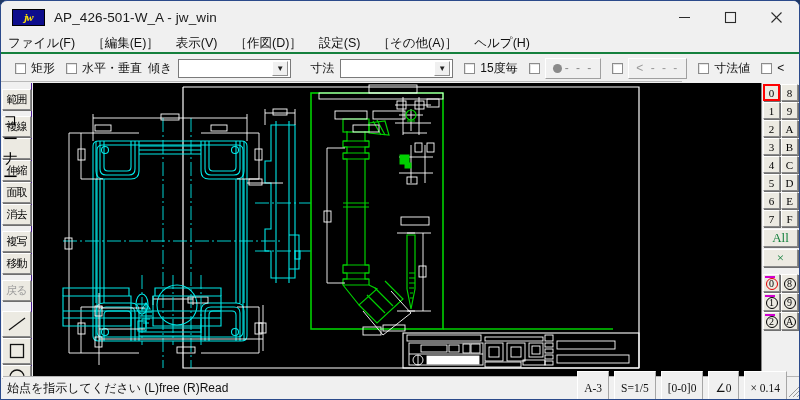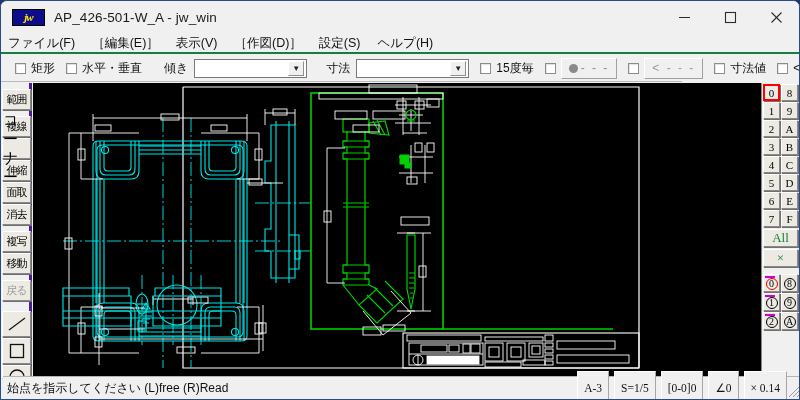--- a/index.html
+++ b/index.html
@@ -80,21 +80,21 @@
     display:flex; align-items:center; justify-content:center; gap:3px;
     margin-left:5px; padding:0 7px; flex:0 0 auto;
   }
   .dbtn .dot { width:9px; height:9px; border-radius:50%; background:#8a8a8a; }
   .dbtn .dash { color:#8a8a8a; font-size:12px; letter-spacing:2px; }
   .dbtn .lt { color:#9a9a9a; font-size:12px; letter-spacing:2px; }
 
   
   #leftbar {
     position:absolute; left:0; top:82px; width:31px; height:293px;
-    background:#f0f0f0; border-right:3px solid #4c1d95;
+    background:#f0f0f0; border-right:1px solid #4c1d95;
   }
   .lbtn {
     width:29px; height:21px; margin:1px 1px 0 1px;
     background:#eceae2; border:1px solid #888;
     border-top-color:#fff; border-left-color:#fff;
     box-shadow: 1px 1px 0 #6e6e6e;
     display:flex; align-items:center; justify-content:center;
     font-size:11px; color:#000; font-family:"DejaVu Sans", sans-serif;
     letter-spacing:-1px;
   }
@@ -204,30 +204,31 @@
       </div>
     </div>
   </div>
 
   <div id="menubar">
     <div class="mi">ファイル(F)</div>
     <div class="mi">［編集(E)］</div>
     <div class="mi">表示(V)</div>
     <div class="mi">［作図(D)］</div>
     <div class="mi">設定(S)</div>
+    <div class="mi">［その他(A)］</div>
     <div class="mi">ヘルプ(H)</div>
   </div>
 
   <div id="toolbar">
     <div class="cbx"></div>
     <div class="cbl">矩形</div>
     <div class="tsep"></div>
     <div class="cbx"></div>
     <div class="cbl">水平・垂直</div>
-    <div class="cbl" style="margin-left:22px">傾き</div>
+    <div class="cbl" style="margin-left:6px">傾き</div>
     <div class="combo">
       <span style="flex:1;font-size:11px;padding-left:3px;color:#111"></span>
       <span class="arrow">▼</span>
     </div>
     <div class="cbl" style="margin-left:19px">寸法</div>
     <div class="combo">
       <span style="flex:1;font-size:11px;padding-left:3px;color:#111"></span>
       <span class="arrow">▼</span>
     </div>
     <div class="tsep"></div>

